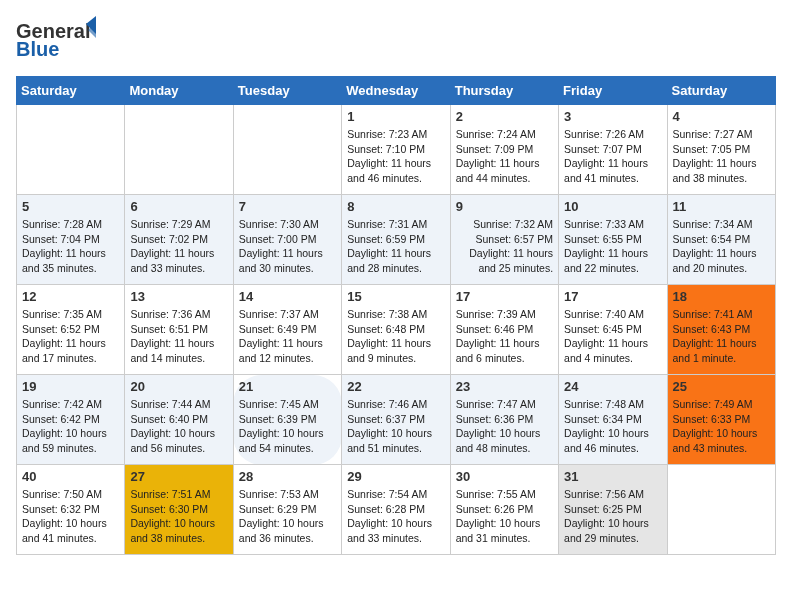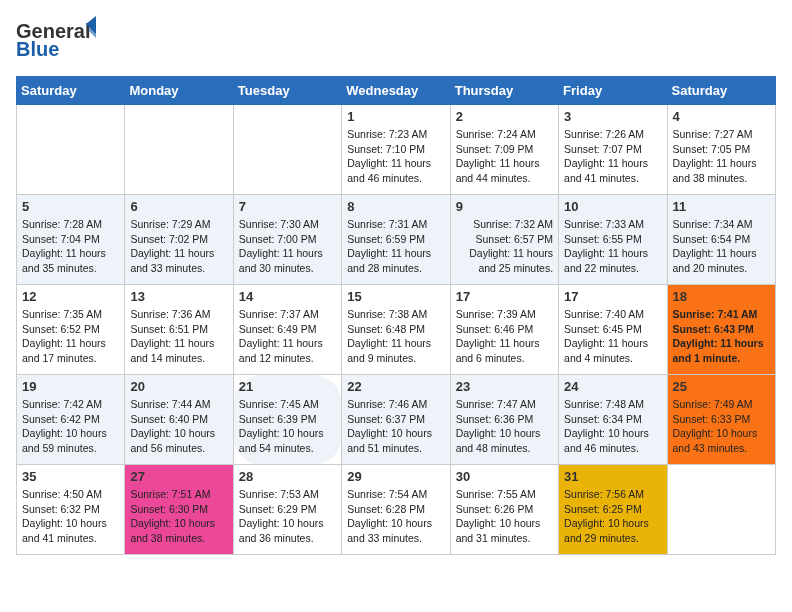--- a/index.html
+++ b/index.html
@@ -218,21 +218,21 @@
 Daylight: 11 hours and 6 minutes.</div>
         </td>
         <td style="background-color: rgb(255, 255, 255);">
           <span class="day-num">17</span>
           <div class="day-info" style="white-space: pre-line;">Sunrise: 7:40 AM
 Sunset: 6:45 PM
 Daylight: 11 hours and 4 minutes.</div>
         </td>
         <td style="background-color: #f97316;">
           <span class="day-num">18</span>
-          <div class="day-info" style="white-space: pre-line; font-weight: bold;">Sunrise: 7:41 AM
+          <div class="day-info" style="white-space: pre-line;">Sunrise: 7:41 AM
 Sunset: 6:43 PM
 Daylight: 11 hours and 1 minute.</div>
         </td>
       </tr>
       <tr>
         <td style="background-color: rgb(238, 243, 249); margin-left: 36px;">
           <span class="day-num">19</span>
           <div class="day-info" style="white-space: pre-line;">Sunrise: 7:42 AM
 Sunset: 6:42 PM
 Daylight: 10 hours and 59 minutes.</div>
@@ -269,26 +269,26 @@
         </td>
         <td style="background-color: #f97316;">
           <span class="day-num">25</span>
           <div class="day-info" style="white-space: pre-line;">Sunrise: 7:49 AM
 Sunset: 6:33 PM
 Daylight: 10 hours and 43 minutes.</div>
         </td>
       </tr>
       <tr>
         <td style="background-color: rgb(255, 255, 255);">
-          <span class="day-num">35</span>
-          <div class="day-info" style="white-space: pre-line;">Sunrise: 4:50 AM
+          <span class="day-num">40</span>
+          <div class="day-info" style="white-space: pre-line;">Sunrise: 7:50 AM
 Sunset: 6:32 PM
 Daylight: 10 hours and 41 minutes.</div>
         </td>
-        <td style="background-color: #ec4899;">
+        <td style="background-color: #eab308;">
           <span class="day-num">27</span>
           <div class="day-info" style="white-space: pre-line;">Sunrise: 7:51 AM
 Sunset: 6:30 PM
 Daylight: 10 hours and 38 minutes.</div>
         </td>
         <td style="background-color: rgb(255, 255, 255); margin-top: 36px;">
           <span class="day-num">28</span>
           <div class="day-info" style="white-space: pre-line;">Sunrise: 7:53 AM
 Sunset: 6:29 PM
 Daylight: 10 hours and 36 minutes.</div>
@@ -298,21 +298,21 @@
           <div class="day-info" style="white-space: pre-line;">Sunrise: 7:54 AM
 Sunset: 6:28 PM
 Daylight: 10 hours and 33 minutes.</div>
         </td>
         <td style="background-color: rgb(255, 255, 255);">
           <span class="day-num">30</span>
           <div class="day-info" style="white-space: pre-line;">Sunrise: 7:55 AM
 Sunset: 6:26 PM
 Daylight: 10 hours and 31 minutes.</div>
         </td>
-        <td style="background-color: #eab308;">
+        <td style="background-color: #e5e5e5;">
           <span class="day-num">31</span>
           <div class="day-info" style="white-space: pre-line;">Sunrise: 7:56 AM
 Sunset: 6:25 PM
 Daylight: 10 hours and 29 minutes.</div>
         </td>
         <td class="empty" style="background-color: rgb(255, 255, 255);"></td>
       </tr>
     </tbody>
 </table>
 

